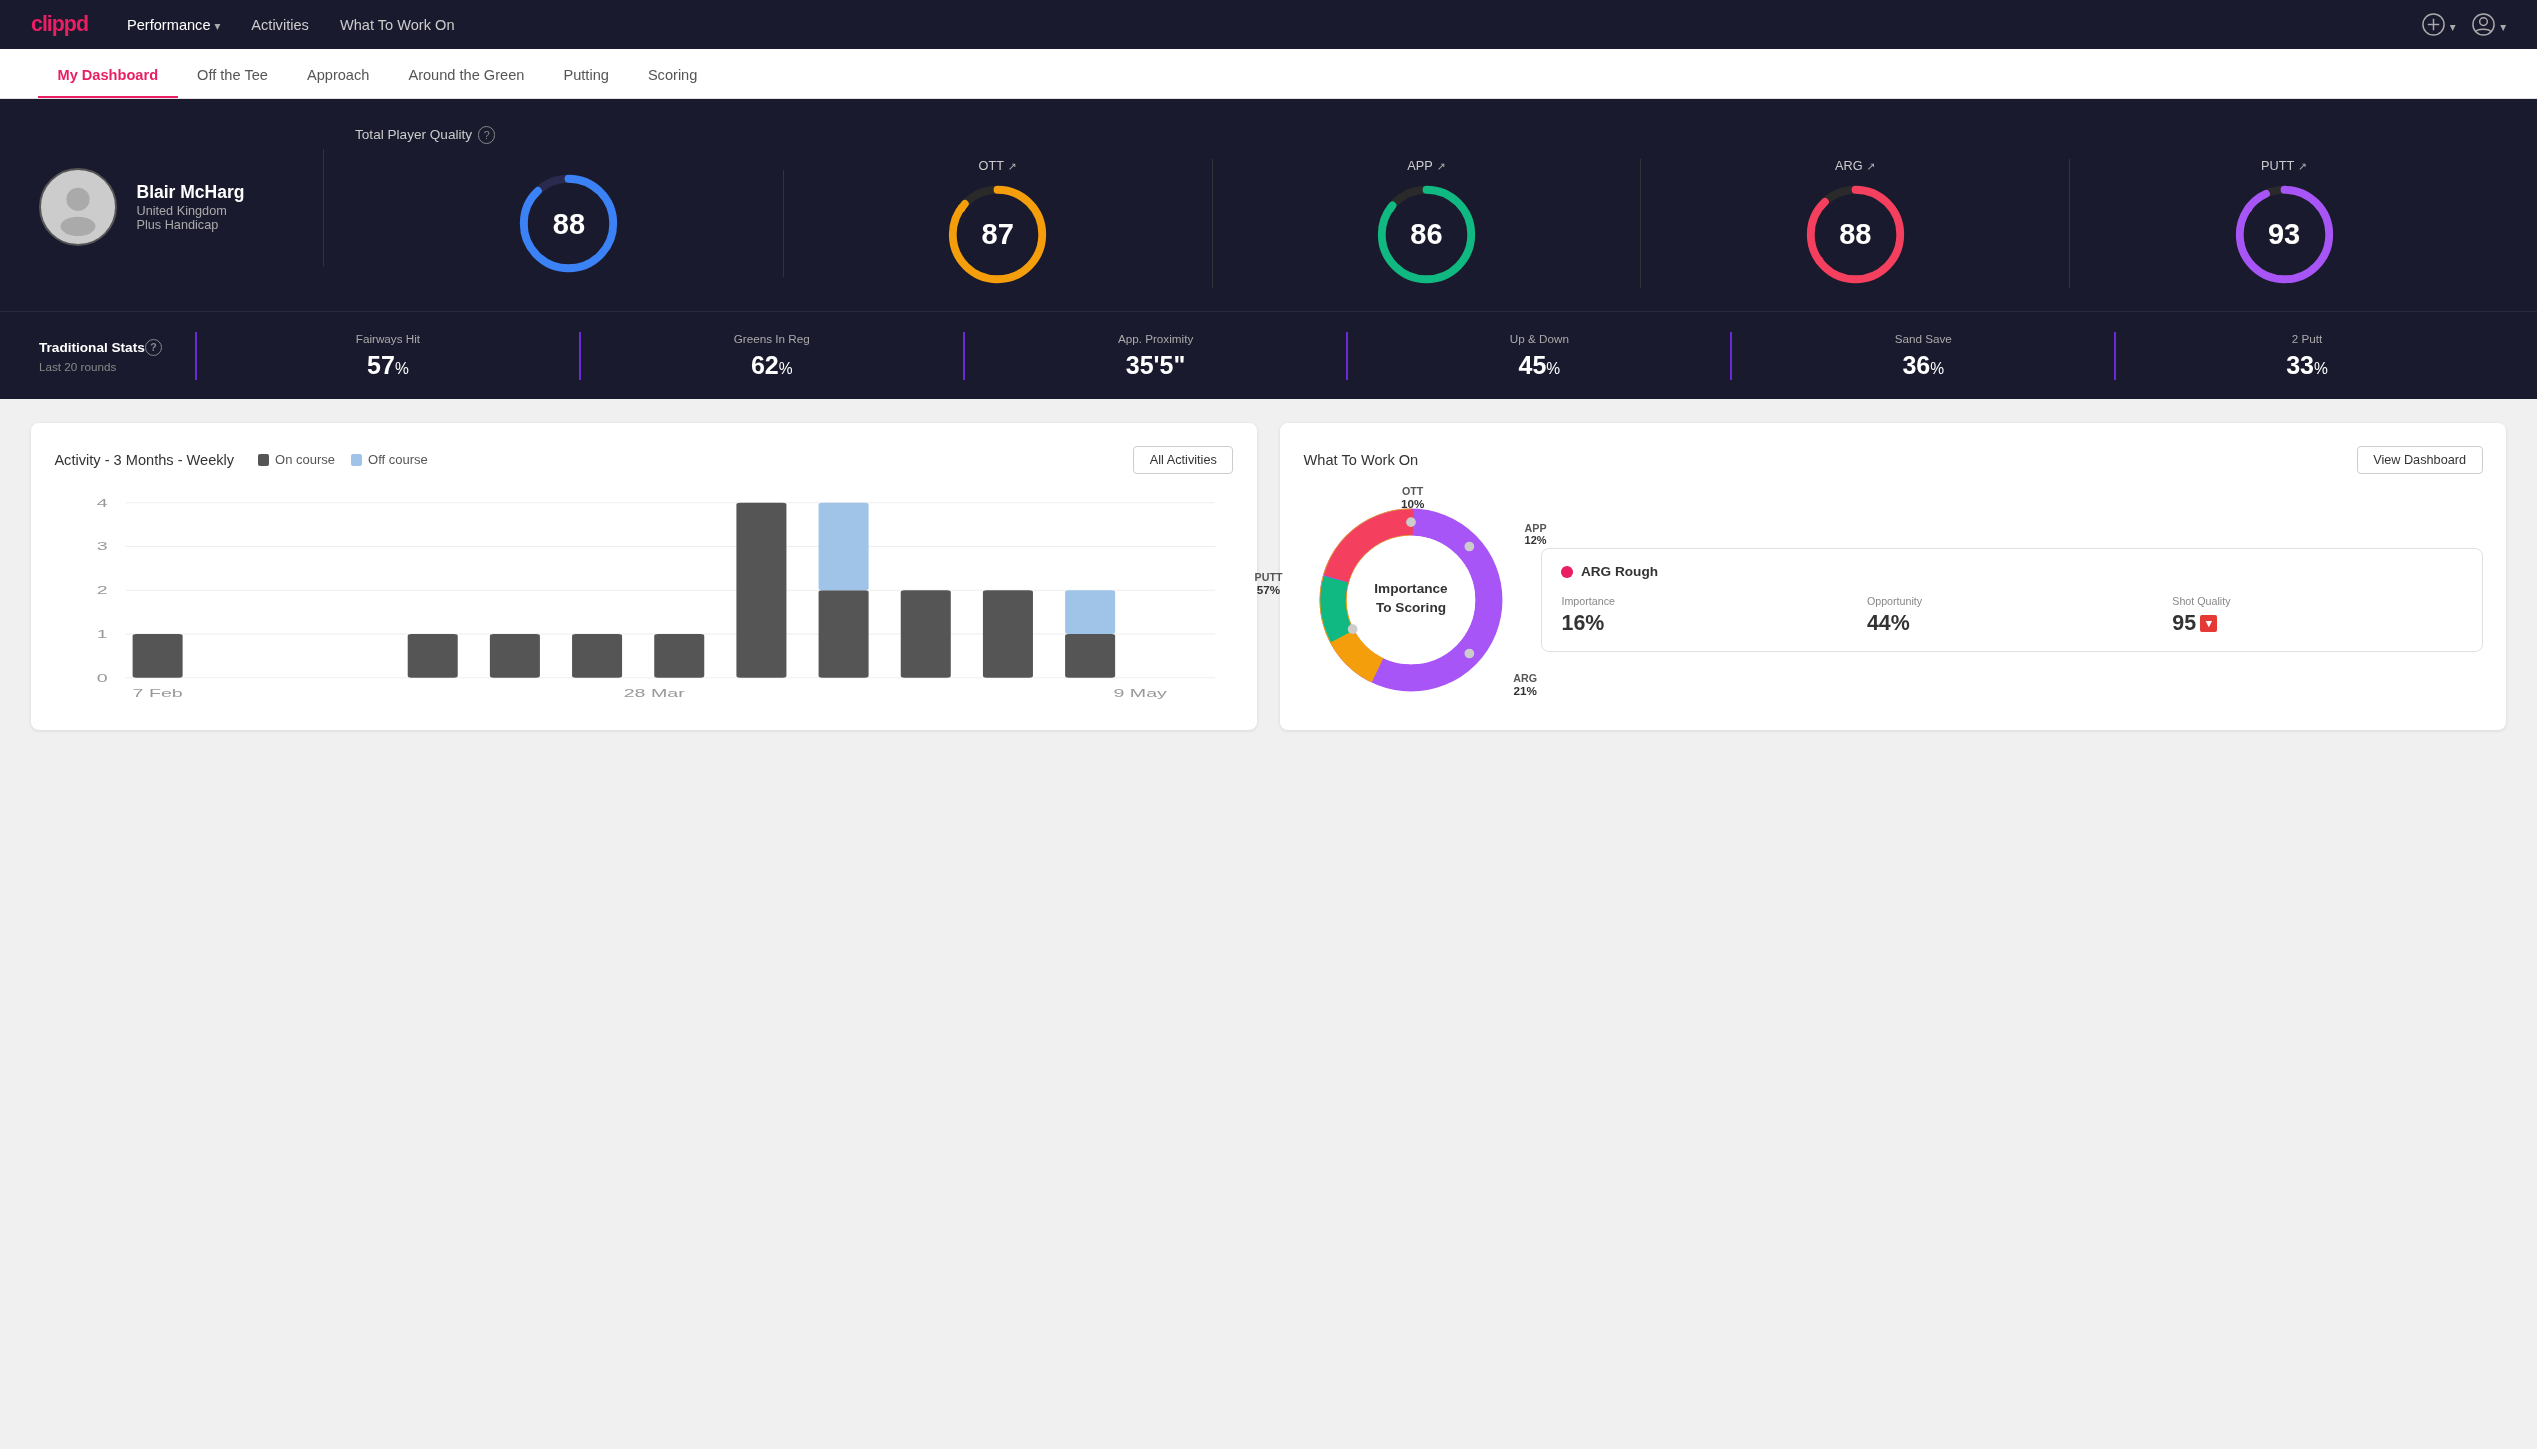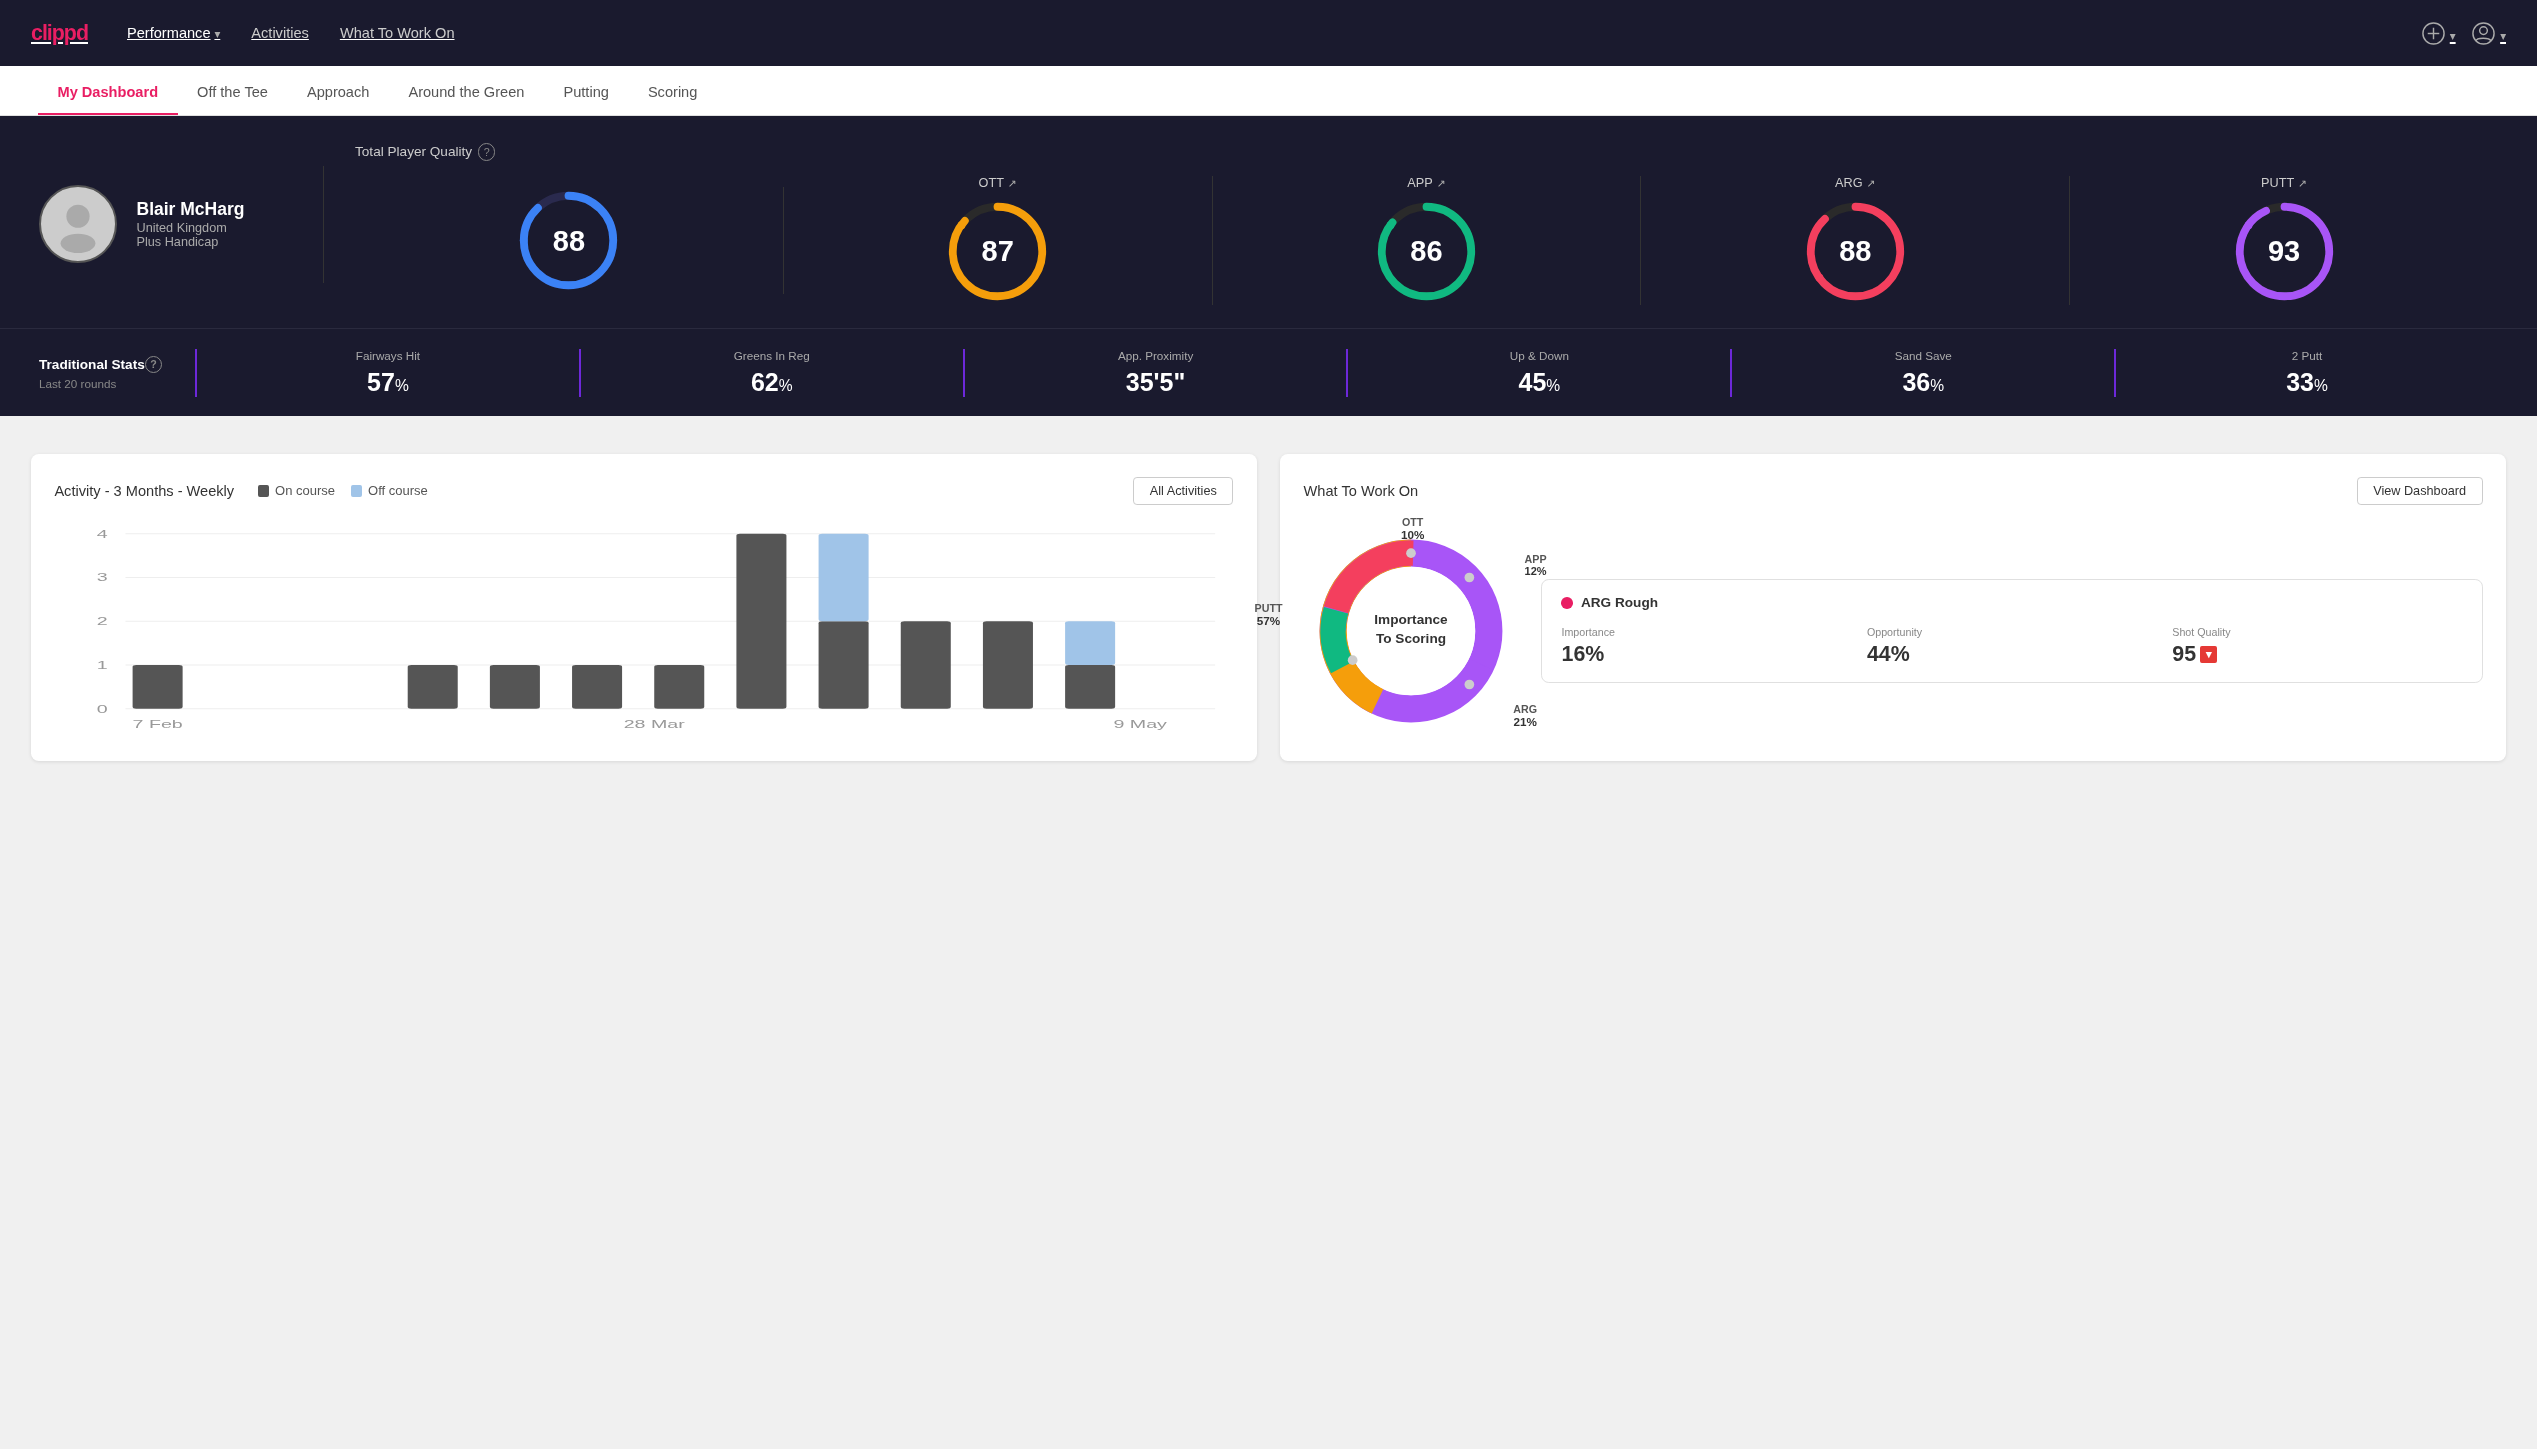--- a/index.html
+++ b/index.html
@@ -4,23 +4,22 @@
   <style>
     * { margin: 0; padding: 0; box-sizing: border-box; }
     body { font-family: -apple-system, BlinkMacSystemFont, 'Segoe UI', sans-serif; background: #f0f0f0; color: #fff; }
 
     
     .top-nav {
       background: #1a1a2e;
       display: flex;
       align-items: center;
       padding: 0 31px;
-      height: 66px;
+      height: 49px;
       justify-content: space-between;
-      text-decoration: underline;
     }
     .nav-logo {
       color: #e91e63;
       font-size: 21.4px;
       font-weight: 800;
       letter-spacing: -1px;
     }
     .nav-links {
       display: flex;
       align-items: center;
@@ -189,21 +188,20 @@
     .stat-name { font-size: 11.7px; color: #aaa; margin-bottom: 5.8px; }
     .stat-value { font-size: 25px; font-weight: 700; color: #fff; }
     .stat-unit { font-size: 15.6px; font-weight: 400; }
 
     
     .main-content {
       background: #f0f0f0;
       padding: 23.4px 31px;
       display: flex;
       gap: 23.4px;
-      margin-top: 14px;
     }
 
     .card {
       background: #fff;
       border-radius: 7.8px;
       padding: 23.4px;
       box-shadow: 0 1px 3.9px rgba(0,0,0,0.1);
     }
 
     .activity-card { flex: 1; }

